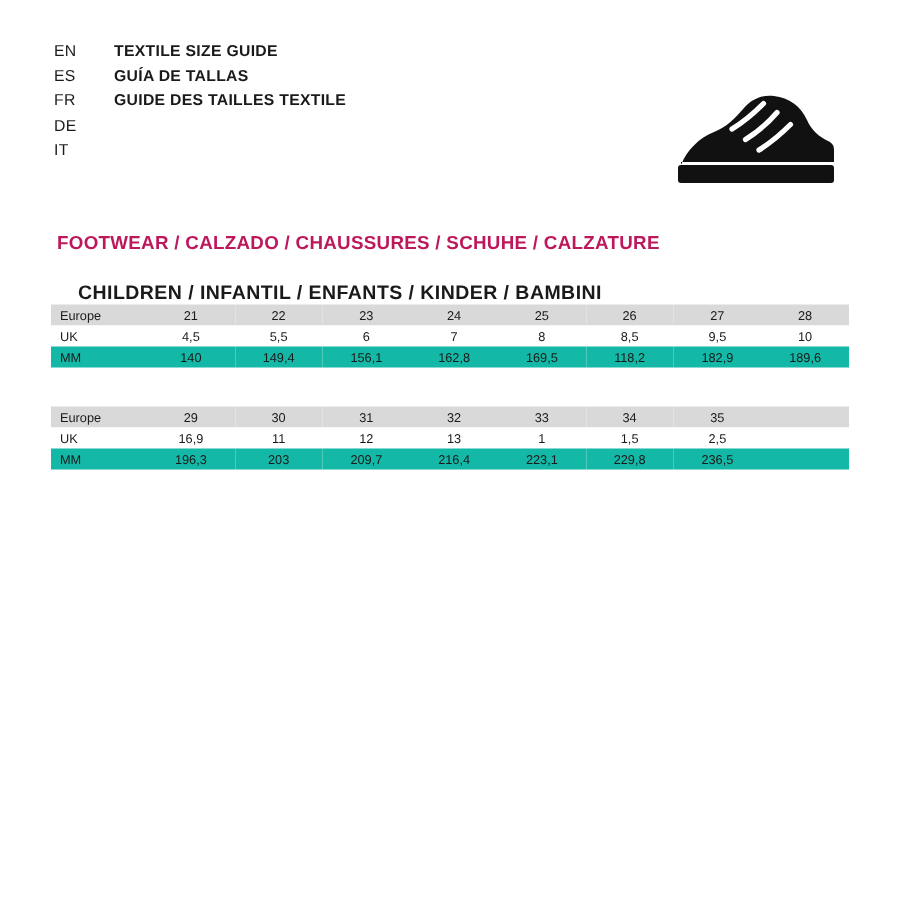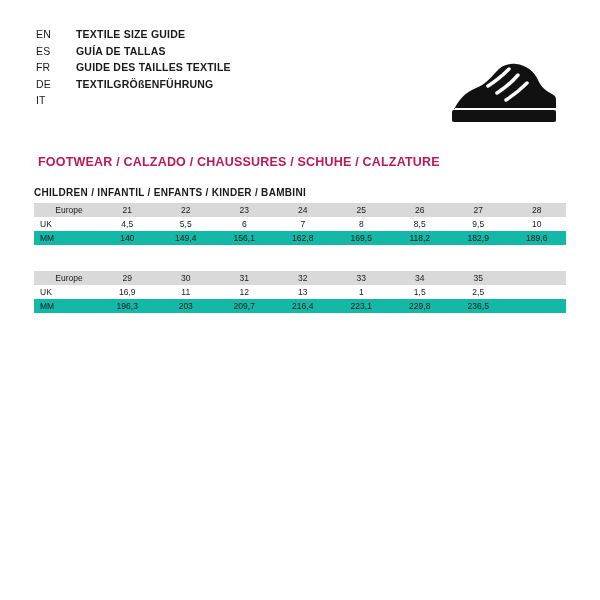--- a/index.html
+++ b/index.html
@@ -65,23 +65,23 @@
     top: 155px;
     font-size: 12.5px;
     font-weight: bold;
     letter-spacing: 0.2px;
     color: #be185d;
   }
 
   
   .sub-title {
     position: absolute;
-    left: 34px;
+    left: 52px;
     top: 187px;
-    font-size: 10px;
+    font-size: 13px;
     font-weight: bold;
     letter-spacing: 0.3px;
     color: #1a1a1a;
   }
 
   
   .size-table {
     position: absolute;
     left: 34px;
     width: 532px;
@@ -96,21 +96,20 @@
     height: 14px;
     padding: 0;
     text-align: center;
     color: #1a1a1a;
     font-weight: normal;
   }
   .size-table tr.head-row td {
     background: #d9d9d9;
     font-weight: normal;
     font-size: 8.5px;
-    text-align: center;
   }
   .size-table tr.alt-row td {
     background: #14b8a6;
   }
   .size-table tr.plain-row td {
     background: #ffffff;
   }
   .size-table td.label-cell {
     text-align: left;
     padding-left: 6px;
@@ -129,21 +128,20 @@
     <div class="lang-row">
       <span class="lang-code">ES</span>
       <span class="lang-label">GUÍA DE TALLAS</span>
     </div>
     <div class="lang-row">
       <span class="lang-code">FR</span>
       <span class="lang-label">GUIDE DES TAILLES TEXTILE</span>
     </div>
     <div class="lang-row">
       <span class="lang-code">DE</span>
-      <span class="lang-label">TEXTILGRÖßENFÜHRUNG</span>
     </div>
     <div class="lang-row">
       <span class="lang-code">IT</span>
     </div>
   </div>
 
   <div class="shoe-wrap">
     <svg viewBox="0 0 110 70" width="110" height="70" aria-hidden="true">
       <g fill="#111111">
         <path d="M6 48 C10 38 18 30 28 26 C36 23 42 17 48 10 C53 4 60 1 68 2 C78 3 86 9 90 18 C93 25 98 29 104 32 C107 33.5 108 35 108 38 L108 46 L6 46 Z"></path>

